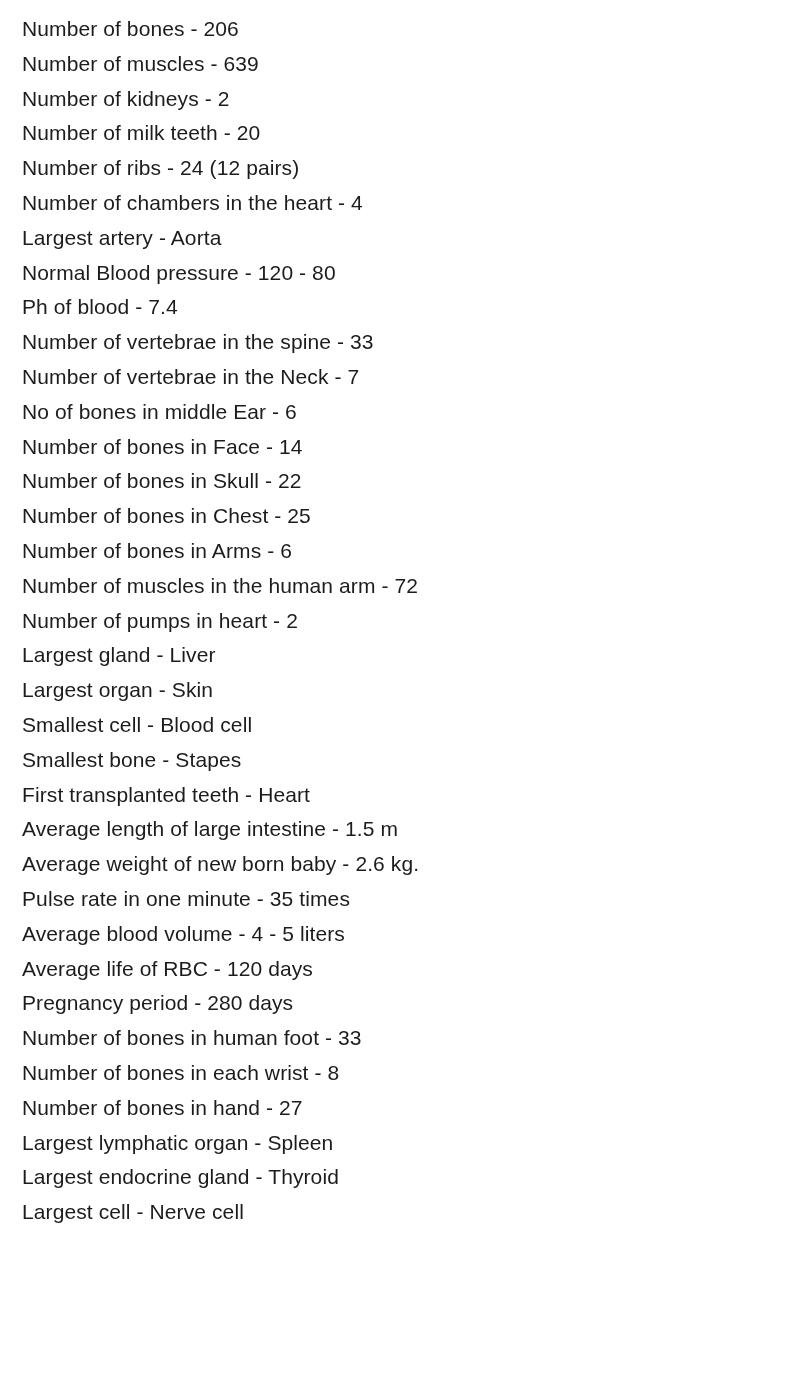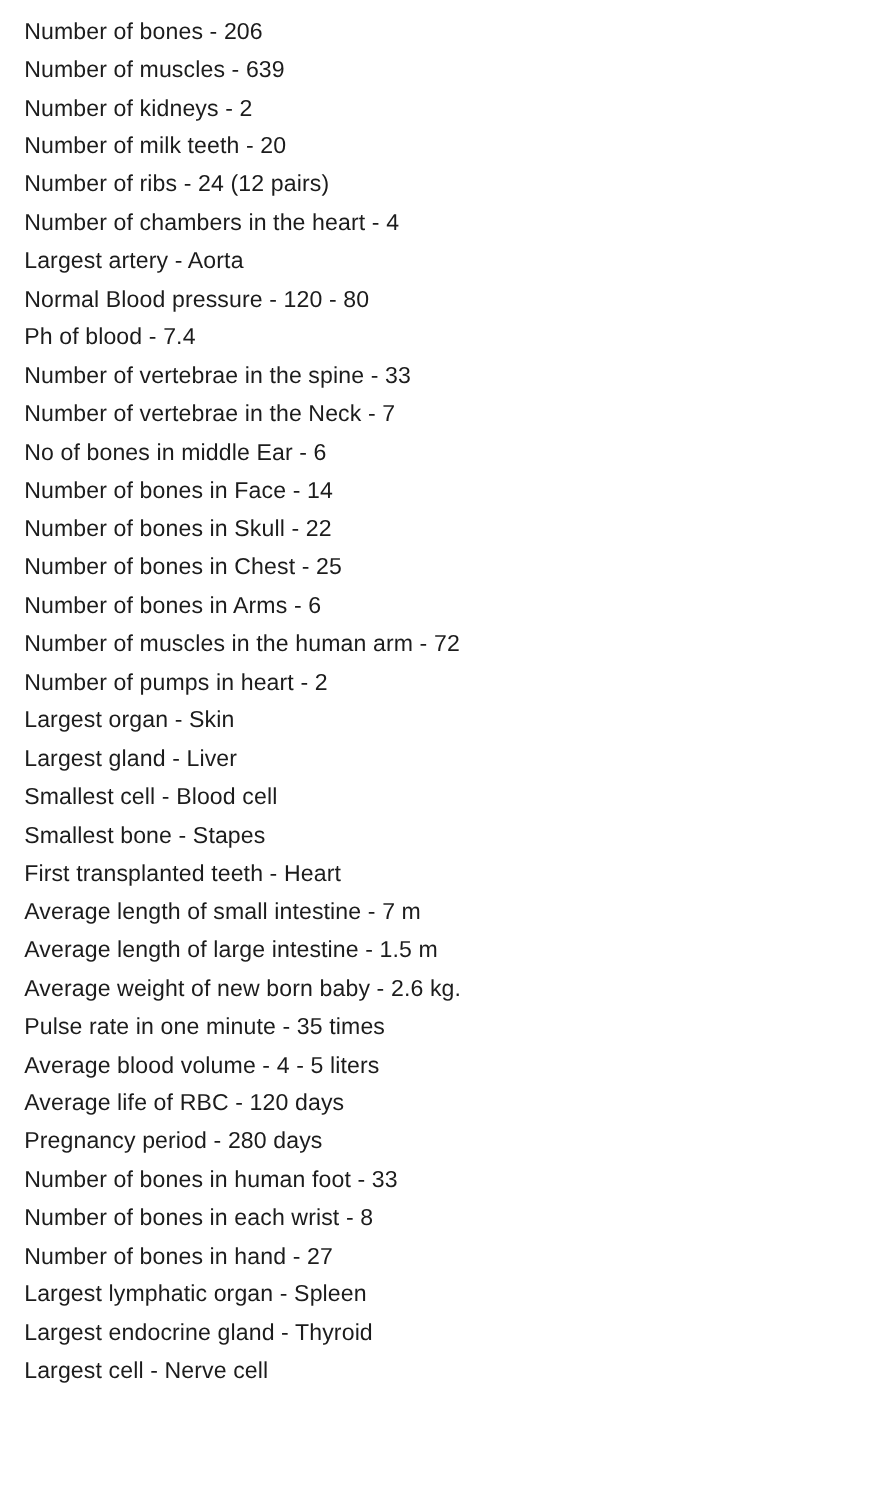--- a/index.html
+++ b/index.html
@@ -50,26 +50,25 @@
     <li>Ph of blood - 7.4</li>
     <li>Number of vertebrae in the spine - 33</li>
     <li>Number of vertebrae in the Neck - 7</li>
     <li>No of bones in middle Ear - 6</li>
     <li>Number of bones in Face - 14</li>
     <li>Number of bones in Skull - 22</li>
     <li>Number of bones in Chest - 25</li>
     <li>Number of bones in Arms - 6</li>
     <li>Number of muscles in the human arm - 72</li>
     <li>Number of pumps in heart - 2</li>
+    <li>Largest gland - Liver</li>
     <li>Largest organ - Skin</li>
-    <li>Largest gland - Liver</li>
     <li>Smallest cell - Blood cell</li>
     <li>Smallest bone - Stapes</li>
     <li>First transplanted teeth - Heart</li>
-    <li>Average length of small intestine - 7 m</li>
     <li>Average length of large intestine - 1.5 m</li>
     <li>Average weight of new born baby - 2.6 kg.</li>
     <li>Pulse rate in one minute - 35 times</li>
     <li>Average blood volume - 4 - 5 liters</li>
     <li>Average life of RBC - 120 days</li>
     <li>Pregnancy period - 280 days</li>
     <li>Number of bones in human foot - 33</li>
     <li>Number of bones in each wrist - 8</li>
     <li>Number of bones in hand - 27</li>
     <li>Largest lymphatic organ - Spleen</li>

